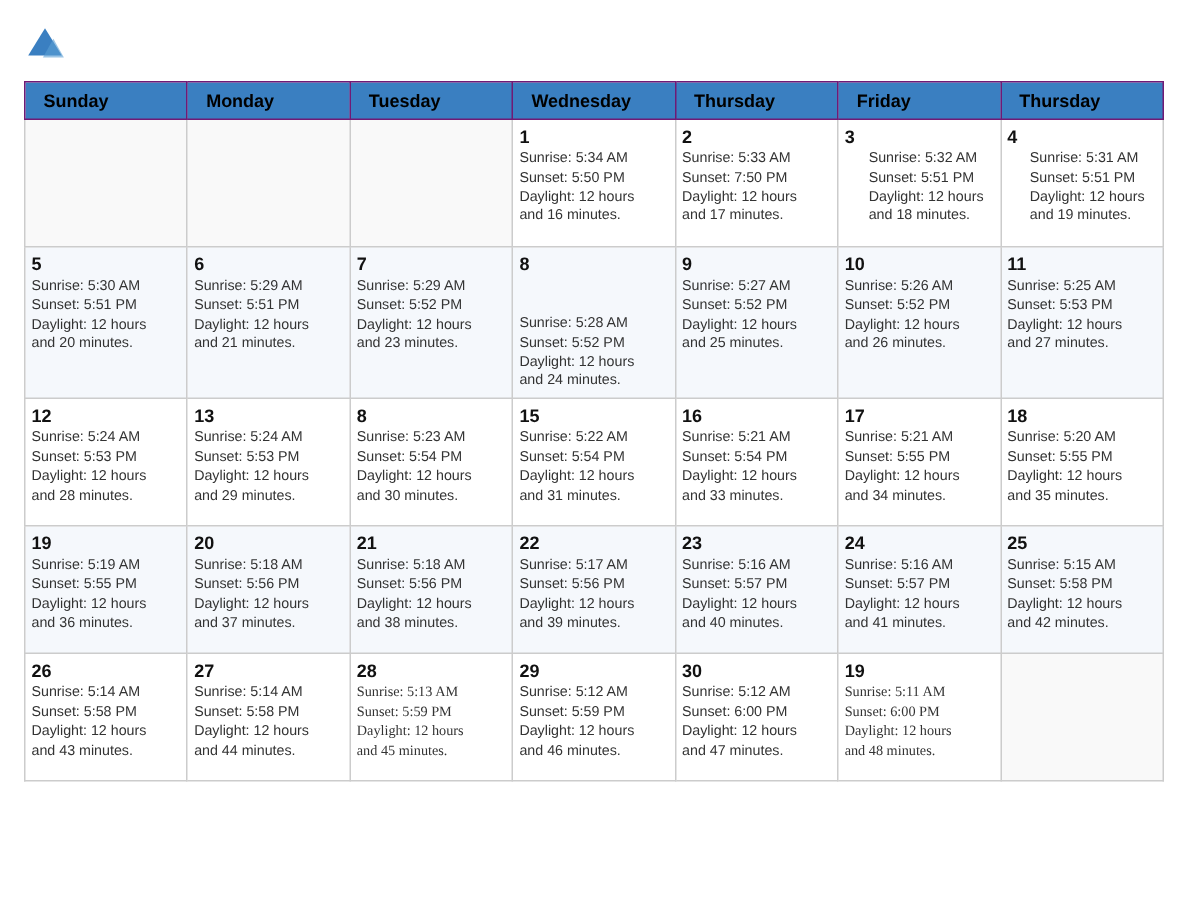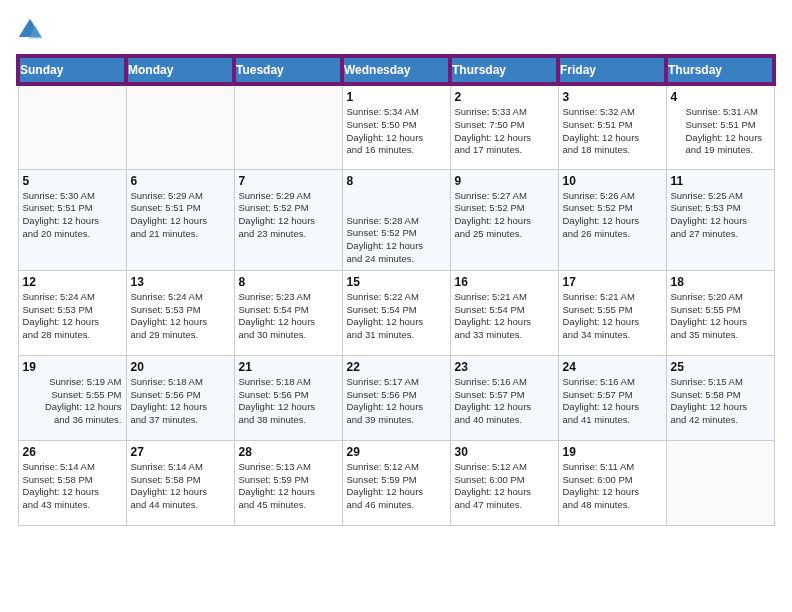--- a/index.html
+++ b/index.html
@@ -44,25 +44,25 @@
       font-size: 14px;
       color: #444;
     }
     .calendar {
       width: 100%;
       border-collapse: collapse;
       font-size: 10px;
     }
     .calendar th {
       background: #3a7fc1;
-      color: #ffffff;
-      padding: 5px 0;
+      color: #000000;
+      padding: 5px 12px;
       text-align: left;
       font-size: 12px;
-      border: 4px solid #701a75;
+      border: 1px solid #701a75;
     }
     .calendar td {
       border: 1px solid #ccc;
       vertical-align: top;
       padding: 4px;
       width: calc(100% / 7);
       height: 85px;
       background: #fff;
     }
     .calendar tr:nth-child(even) td {
@@ -129,21 +129,21 @@
         </td>
         <td>
           <div class="day-number">2</div>
           <div class="day-info" style="white-space: pre-line;">Sunrise: 5:33 AM
 Sunset: 7:50 PM
 Daylight: 12 hours
 and 17 minutes.</div>
         </td>
         <td>
           <div class="day-number">3</div>
-          <div class="day-info" style="white-space: pre-line;">Sunrise: 5:32 AM
+          <div class="day-info" style="white-space: pre-line; margin-left: 16px;">Sunrise: 5:32 AM
 Sunset: 5:51 PM
 Daylight: 12 hours
 and 18 minutes.</div>
         </td>
         <td>
           <div class="day-number">4</div>
           <div class="day-info" style="white-space: pre-line; margin-left: 15px;">Sunrise: 5:31 AM
 Sunset: 5:51 PM
 Daylight: 12 hours
 and 19 minutes.</div>
@@ -247,21 +247,21 @@
           <div class="day-number">18</div>
           <div class="day-info" style="white-space: pre-line;">Sunrise: 5:20 AM
 Sunset: 5:55 PM
 Daylight: 12 hours
 and 35 minutes.</div>
         </td>
       </tr>
       <tr>
         <td>
           <div class="day-number">19</div>
-          <div class="day-info" style="white-space: pre-line; text-align: right;">Sunrise: 5:19 AM
+          <div class="day-info" style="white-space: pre-line;">Sunrise: 5:19 AM
 Sunset: 5:55 PM
 Daylight: 12 hours
 and 36 minutes.</div>
         </td>
         <td>
           <div class="day-number">20</div>
           <div class="day-info" style="white-space: pre-line;">Sunrise: 5:18 AM
 Sunset: 5:56 PM
 Daylight: 12 hours
 and 37 minutes.</div>
@@ -312,42 +312,42 @@
         </td>
         <td>
           <div class="day-number">27</div>
           <div class="day-info" style="white-space: pre-line;">Sunrise: 5:14 AM
 Sunset: 5:58 PM
 Daylight: 12 hours
 and 44 minutes.</div>
         </td>
         <td>
           <div class="day-number">28</div>
-          <div class="day-info" style="white-space: pre-line;">Sunrise: 5:13 AM
+          <div class="day-info" style="white-space: pre-line; font-family: Liberation Serif, serif;">Sunrise: 5:13 AM
 Sunset: 5:59 PM
 Daylight: 12 hours
 and 45 minutes.</div>
         </td>
         <td>
           <div class="day-number">29</div>
           <div class="day-info" style="white-space: pre-line;">Sunrise: 5:12 AM
 Sunset: 5:59 PM
 Daylight: 12 hours
 and 46 minutes.</div>
         </td>
         <td>
           <div class="day-number">30</div>
           <div class="day-info" style="white-space: pre-line;">Sunrise: 5:12 AM
 Sunset: 6:00 PM
 Daylight: 12 hours
 and 47 minutes.</div>
         </td>
         <td>
           <div class="day-number">19</div>
-          <div class="day-info" style="white-space: pre-line;">Sunrise: 5:11 AM
+          <div class="day-info" style="white-space: pre-line; font-family: Liberation Serif, serif;">Sunrise: 5:11 AM
 Sunset: 6:00 PM
 Daylight: 12 hours
 and 48 minutes.</div>
         </td>
         <td class="empty-cell"></td>
       </tr>
     </tbody>
 </table>
 
 </body></html>

